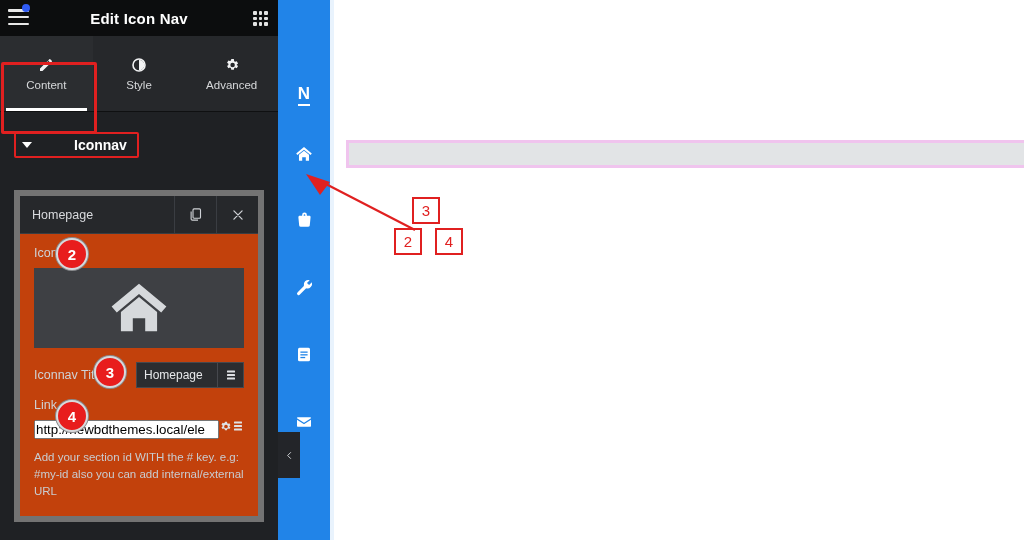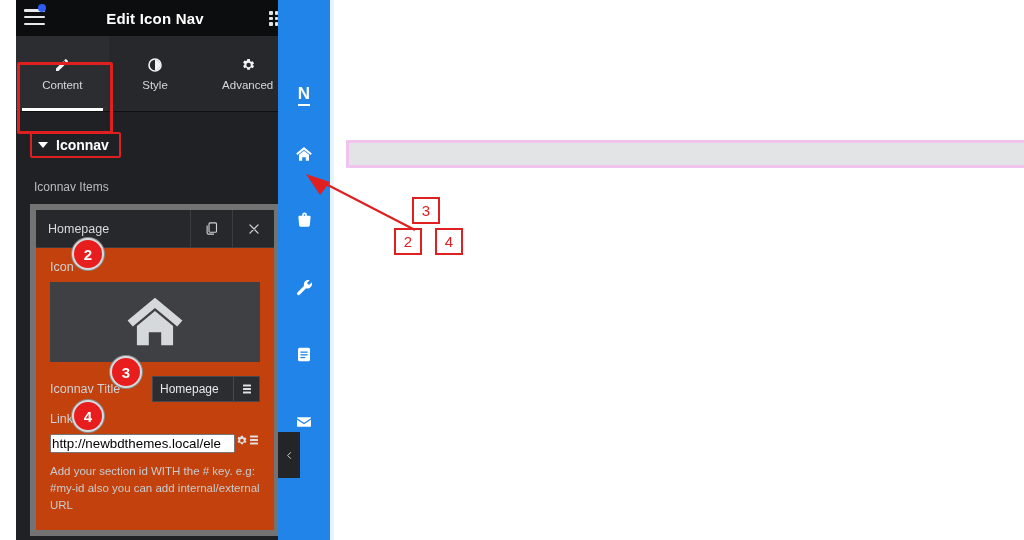--- a/index.html
+++ b/index.html
@@ -6,21 +6,21 @@
   html, body {
     width: 1024px; height: 540px;
     background: #ffffff;
     font-family: "Liberation Sans", sans-serif;
     overflow: hidden;
   }
   #root { position: relative; width: 1024px; height: 540px; }
 
   
   .editor-panel {
-    position: absolute; left: 16px; top: 0;
+    position: absolute; left: 0; top: 0;
     width: 278px; height: 540px;
     background: #1f2124;
     overflow: hidden;
   }
   .panel-header {
     height: 36px; background: #0c0d0e;
     display: flex; align-items: center;
     position: relative;
   }
   .hamburger {
@@ -82,21 +82,21 @@
   .section-chip {
     display: inline-flex; align-items: center; gap: 8px;
     padding: 3px 10px 3px 6px;
     border: 2px solid #e02020; border-radius: 2px;
   }
   .caret-down {
     width: 0; height: 0;
     border-left: 5px solid transparent; border-right: 5px solid transparent;
     border-top: 6px solid #ffffff;
   }
-  .section-chip .lbl { color: #ffffff; font-size: 14px; font-weight: bold; }
+  .section-chip .lbl { color: #ffffff; font-size: 14px; font-weight: bold; margin-left: 34px; }
 
   .field-label {
     color: #b9bcbf; font-size: 12px;
     padding: 0 0 0 18px;
   }
   .spacer-lg { height: 22px; }
 
   
   .repeater {
     margin: 10px 14px 0 14px;
@@ -270,21 +270,20 @@
     </div>
 
     <div class="section-row">
       <div class="section-chip">
         <span class="caret-down"></span>
         <span class="lbl">Iconnav</span>
       </div>
     </div>
 
     <div class="spacer-lg"></div>
-    <div class="field-label">Iconnav Items</div>
 
     <div class="repeater">
       <div class="rep-row">
         <div class="rep-title">Homepage</div>
         <div class="rep-btn">
           <svg class="ic" width="15" height="15" viewBox="0 0 24 24" fill="none" stroke="#cfd2d6" stroke-width="1.8">
             <rect x="8" y="3" width="12" height="15" rx="1.6"></rect>
             <path d="M5 7v12a2 2 0 002 2h9"></path>
           </svg>
         </div>

